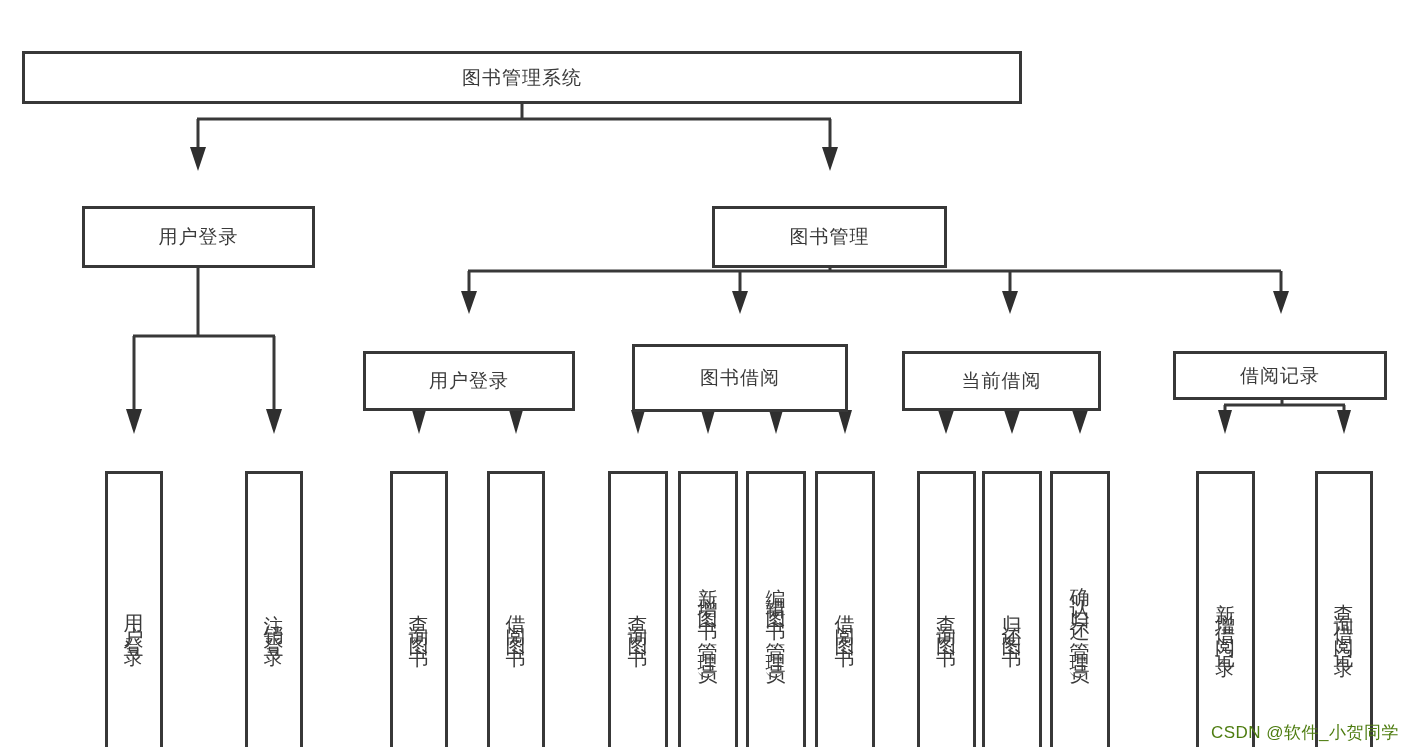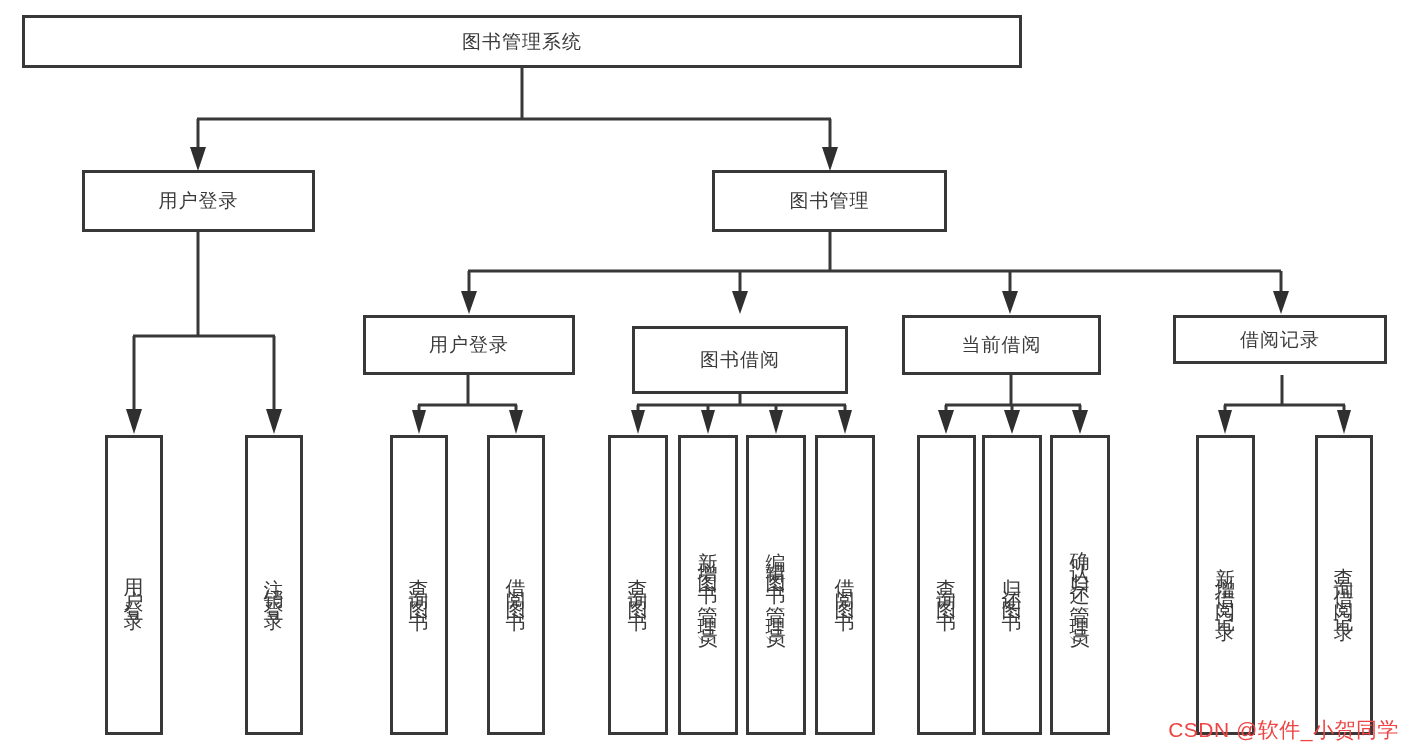--- a/index.html
+++ b/index.html
@@ -24,20 +24,21 @@
   }
   .box {
     position: absolute;
     box-sizing: border-box;
     border: 3px solid #383838;
     background: #ffffff;
     display: flex;
     align-items: center;
     justify-content: center;
     color: #3a3a3a;
+    margin-top: 36px;
   }
   .hlabel {
     font-size: 19px;
     letter-spacing: 1px;
     white-space: nowrap;
   }
   .leaf {
     top: 435px;
     height: 300px;
   }
@@ -46,22 +47,22 @@
     text-orientation: mixed;
     font-size: 20px;
     letter-spacing: 11px;
     line-height: 1;
     color: #3a3a3a;
   }
   #watermark {
     position: absolute;
     right: 6px;
     bottom: 3px;
-    font-size: 21px;
-    color: #ef4444;
+    font-size: 17px;
+    color: #4d7c0f;
     letter-spacing: 0.5px;
     z-index: 5;
     white-space: nowrap;
   }
   line { stroke: #383838; stroke-width: 3; }
   polygon { fill: #2f2f2f; }
 </style>
 </head>
 <body>
 
@@ -150,21 +151,21 @@
   <div class="box" style="left:82px; top:170px; width:233px; height:62px;">
     <span class="hlabel">用户登录</span>
   </div>
   <div class="box" style="left:712px; top:170px; width:235px; height:62px;">
     <span class="hlabel">图书管理</span>
   </div>
 
   <div class="box" style="left:363px; top:315px; width:212px; height:60px;">
     <span class="hlabel">用户登录</span>
   </div>
-  <div class="box" style="left:632px; top:326px; width:216px; height:68px;">
+  <div class="box" style="left:632px; top:308px; width:216px; height:68px;">
     <span class="hlabel">图书借阅</span>
   </div>
   <div class="box" style="left:902px; top:315px; width:199px; height:60px;">
     <span class="hlabel">当前借阅</span>
   </div>
   <div class="box" style="left:1173px; top:315px; width:214px; height:49px;">
     <span class="hlabel">借阅记录</span>
   </div>
 
   <div class="box leaf" style="left:105px; width:58px;">

